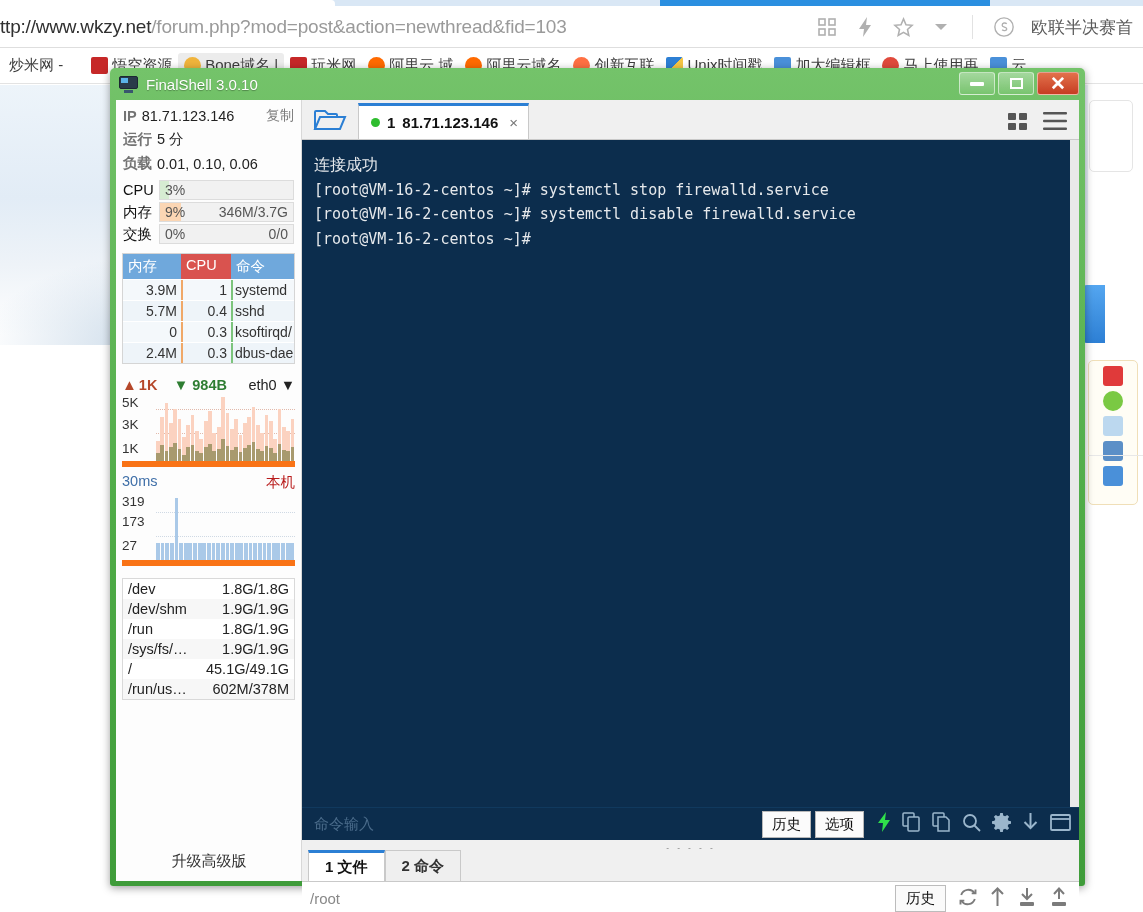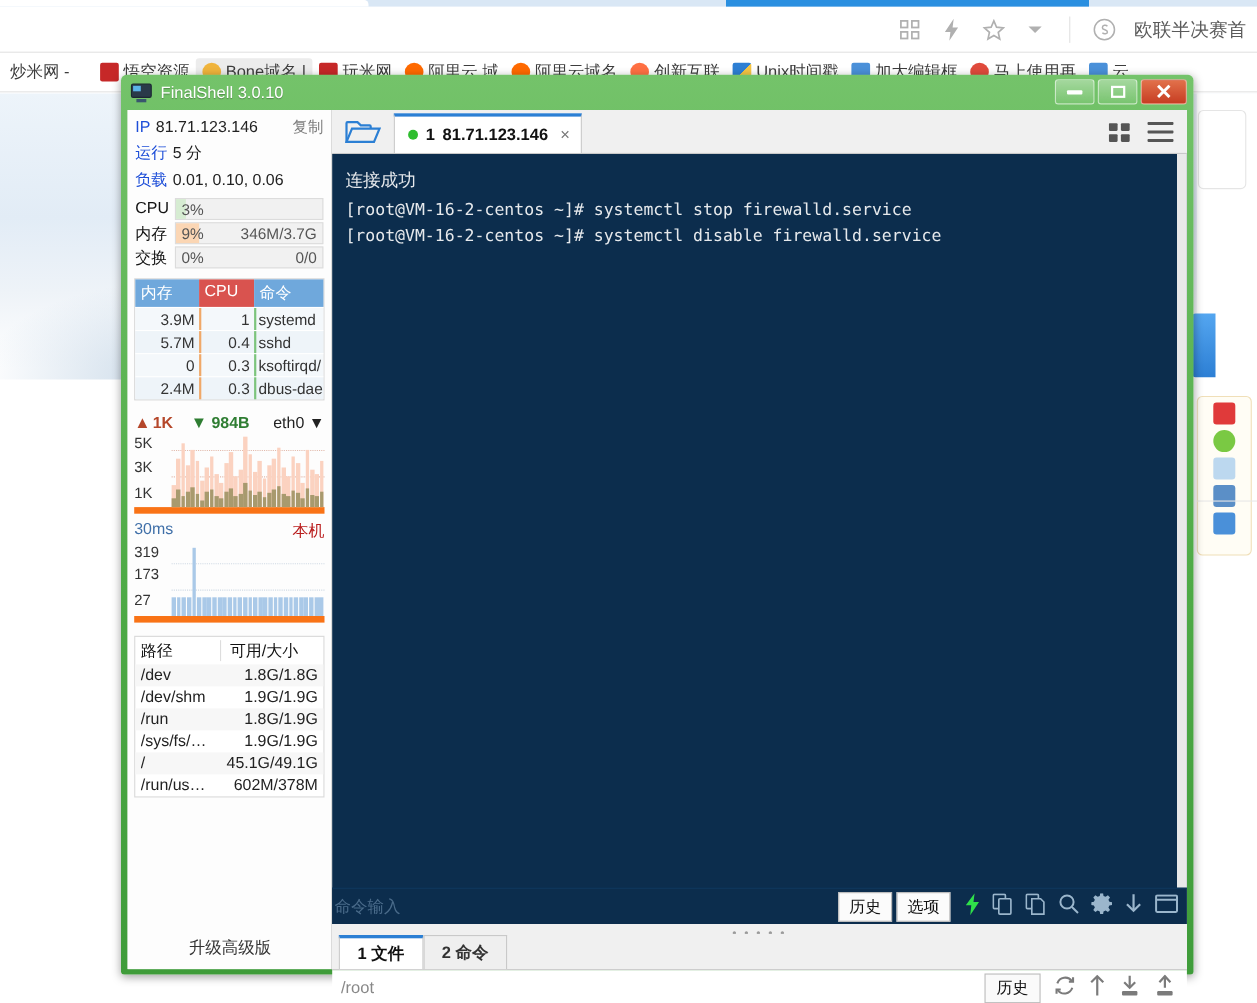--- a/index.html
+++ b/index.html
@@ -61,21 +61,21 @@
   .wb.close { background:linear-gradient(180deg,#e2714b,#c63d22); border-color:#b9got; border-color:rgba(255,255,255,.5); width:42px; }
   .wb .minus { width:14px; height:4px; background:#fff; border-radius:1px; }
   .wb .sq { width:13px; height:11px; border:2px solid #fff; }
   .wb .xx { font-size:19px; font-weight:bold; color:#fff; font-family:"Liberation Sans",sans-serif; }
 
   .fs-body { position:absolute; left:6px; top:32px; width:963px; height:781px; background:#f0f0f0; }
 
   
   .mon { position:absolute; left:0; top:0; width:186px; height:781px; background:#fdfdfd; border-right:1px solid #d8d8d8; }
   .mon-line { display:flex; align-items:center; padding:3px 7px 2px 7px; font-size:14.5px; color:#222; white-space:nowrap; }
-  .mon-line .lbl { color:#1d4ed8; }
+  .mon-line .lbl { color:#737373;font-weight:bold; }
   .mon-line .val { color:#222; margin-left:5px; }
   .mon-line .copy { margin-left:auto; color:#7c7c7c; font-size:14px; }
   .meter-row { display:flex; align-items:center; padding:1px 7px; font-size:14px; }
   .meter-row .mlabel { width:36px; color:#111; font-size:14.5px; }
   .meter { position:relative; flex:1; height:20px; background:#f1f1f1; border:1px solid #dcdcdc; display:flex; align-items:center; }
   .meter .fill { position:absolute; left:0; top:0; bottom:0; }
   .meter .pct { position:relative; padding-left:5px; font-size:14px; color:#555; }
   .meter .rt { position:relative; margin-left:auto; padding-right:5px; font-size:14px; color:#555; }
 
   .proc { margin:8px 6px 0 6px; border:1px solid #d5d5d5; background:#fff; }
@@ -124,21 +124,21 @@
   .dotg { width:9px; height:9px; border-radius:50%; background:#2fbd2f; }
   .tab-x { color:#777; font-size:15px; font-weight:normal; margin-left:4px; }
   .tab-right-icons { margin-left:auto; display:flex; align-items:center; gap:13px; padding:0 12px 5px 0; }
 
   .term { position:absolute; left:0; top:40px; right:0; height:700px; background:#0c2d4d; }
   .term-out { padding:12px 0 0 12px; font-family:"DejaVu Sans Mono","Liberation Mono",monospace; font-size:15px; color:#e6e9ec; line-height:1.62; }
   .term-out .zh { font-family:"Liberation Sans","DejaVu Sans",sans-serif; font-size:16px; }
   .term-scroll { position:absolute; right:0; top:0; width:9px; height:700px; background:#e9e9e9; }
 
   .cmdbar { position:absolute; left:0; right:0; bottom:0; height:33px; background:#0c2d4d; display:flex; align-items:center; border-top:1px solid #10395e;}
-  .cmd-ph { padding-left:2px; font-size:15px; color:#4a6b8a; }
+  .cmd-ph { padding-left:12px; font-size:15px; color:#4a6b8a; }
   .cmd-btns { margin-left:auto; display:flex; align-items:center; gap:0; }
   .cbtn { background:#fbfbfb; border:1px solid #b8b8b8; font-size:14.5px; color:#111; padding:3px 9px; margin-left:4px; }
   .cicons { display:flex; align-items:center; gap:11px; padding:0 8px 0 13px; }
 
   .splitter { position:absolute; left:0; right:0; bottom:-9px; height:9px; }
   .grip { position:absolute; left:50%; transform:translateX(-50%); top:3px; font-size:11px; letter-spacing:2px; color:#9a9a9a; }
 
   
   .bottom { position:absolute; left:186px; right:0; top:749px; bottom:0; background:#f0f0f0; }
   .btabs { display:flex; align-items:flex-end; height:33px; padding-left:6px; background:#f0f0f0; border-bottom:1px solid #c9c9c9; }
@@ -157,20 +157,25 @@
 </style>
 </head>
 <body>
 
 <div id="root">
 
   <div class="browser-top">
     <div class="tabstrip-stub">
       <div class="tabA"></div>
       <div class="tabB"></div>
+    </div>
+    <div class="urlbar">
+      <div class="url-text">
+        <span>ttp://www.wkzy.net</span><span class="dim">/forum.php?mod=post&amp;action=newthread&amp;fid=103</span>
+      </div>
     </div>
     <div class="omni-icons">
       <div class="oi">
         <svg width="20" height="20" viewBox="0 0 20 20" fill="none" stroke="currentColor" stroke-width="1.6">
           <rect x="2" y="2" width="6" height="6"></rect>
             <rect x="12" y="2" width="6" height="6"></rect>
           <rect x="2" y="12" width="6" height="6"></rect>
             <rect x="12" y="12" width="6" height="6"></rect>
         </svg>
       </div>
@@ -480,24 +485,20 @@
                 <div class="bar" style="left: 115.833px; width: 3.83333px; height: 17px; background: rgb(170, 201, 232);"></div>
                 <div class="bar" style="left: 120.467px; width: 3.83333px; height: 17px; background: rgb(170, 201, 232);"></div>
                 <div class="bar" style="left: 125.1px; width: 3.83333px; height: 17px; background: rgb(170, 201, 232);"></div>
                 <div class="bar" style="left: 129.733px; width: 3.83333px; height: 17px; background: rgb(170, 201, 232);"></div>
                 <div class="bar" style="left: 134.367px; width: 3.83333px; height: 17px; background: rgb(170, 201, 232);"></div>
               </div>
           </div>
         </div>
 
         <div class="disk">
-          <div class="disk-head">
-            <span class="dp">路径</span>
-            <span class="ds">可用/大小</span>
-          </div>
           <div class="disk-row">
             <span class="dp">/dev</span>
             <span class="ds">1.8G/1.8G</span>
           </div>
           <div class="disk-row">
             <span class="dp">/dev/shm</span>
             <span class="ds">1.9G/1.9G</span>
           </div>
           <div class="disk-row">
             <span class="dp">/run</span>
@@ -552,20 +553,21 @@
                 </svg>
             </span>
           </div>
         </div>
 
         <div class="term">
           <div class="term-out">
             <div class="zh">连接成功</div>
             <div>[root@VM-16-2-centos ~]# systemctl stop firewalld.service</div>
             <div>[root@VM-16-2-centos ~]# systemctl disable firewalld.service</div>
+            <div>[root@VM-16-2-centos ~]#</div>
           </div>
           <div class="term-scroll"></div>
 
           <div class="cmdbar">
             <div class="cmd-ph">命令输入</div>
             <div class="cmd-btns">
               <button class="cbtn">历史</button>
               <button class="cbtn">选项</button>
               <div class="cicons">
                 <span>

